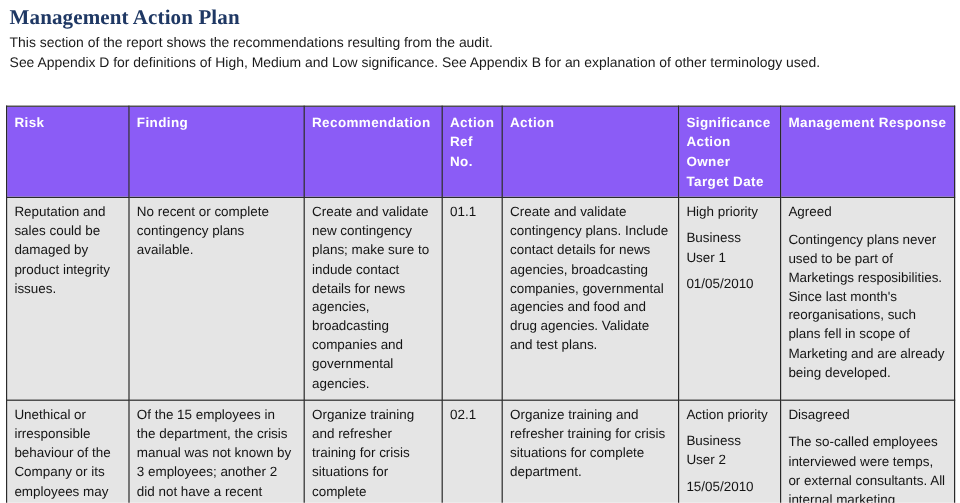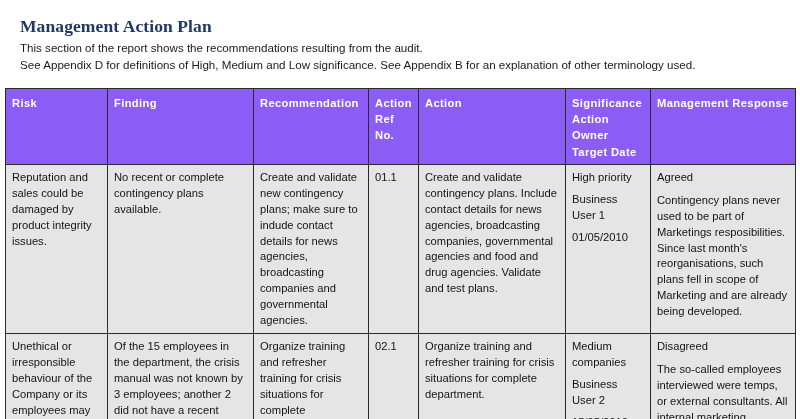--- a/index.html
+++ b/index.html
@@ -12,21 +12,21 @@
     height: 419px;
     font-family: "Liberation Sans", sans-serif;
     color: #1a1a1a;
     overflow: hidden;
   }
   .page {
     position: relative;
     width: 800px;
     height: 419px;
     box-sizing: border-box;
-    padding: 12px;
+    padding: 0;
   }
 
   
   .intro {
     padding: 4px 8px 0 8px;
   }
   .doc-title {
     font-family: "Liberation Serif", serif;
     font-weight: bold;
     font-size: 17.5px;
@@ -185,21 +185,21 @@
           </td>
         </tr>
 
         <tr class="row-2">
           <td>Unethical or irresponsible behaviour of the Company or its employees may damage brand or reputation.</td>
           <td>Of the 15 employees in the department, the crisis manual was not known by 3 employees; another 2 did not have a recent refresher course.</td>
           <td>Organize training and refresher training for crisis situations for complete department.</td>
           <td>02.1</td>
           <td>Organize training and refresher training for crisis situations for complete department.</td>
           <td class="center-cell">
-            <span class="sig-line">Medium companies</span>
+            <span class="sig-line">Action priority</span>
             <span class="sig-line">Business User 2</span>
             <span class="sig-line">15/05/2010</span>
           </td>
           <td>
             <span class="para">Disagreed</span>
             <span class="para">The so-called employees interviewed were temps, or external consultants. All internal marketing employees are fully aware of the crisis manual and frequently attend the refresher training.</span>
           </td>
         </tr>
 
       </tbody>

